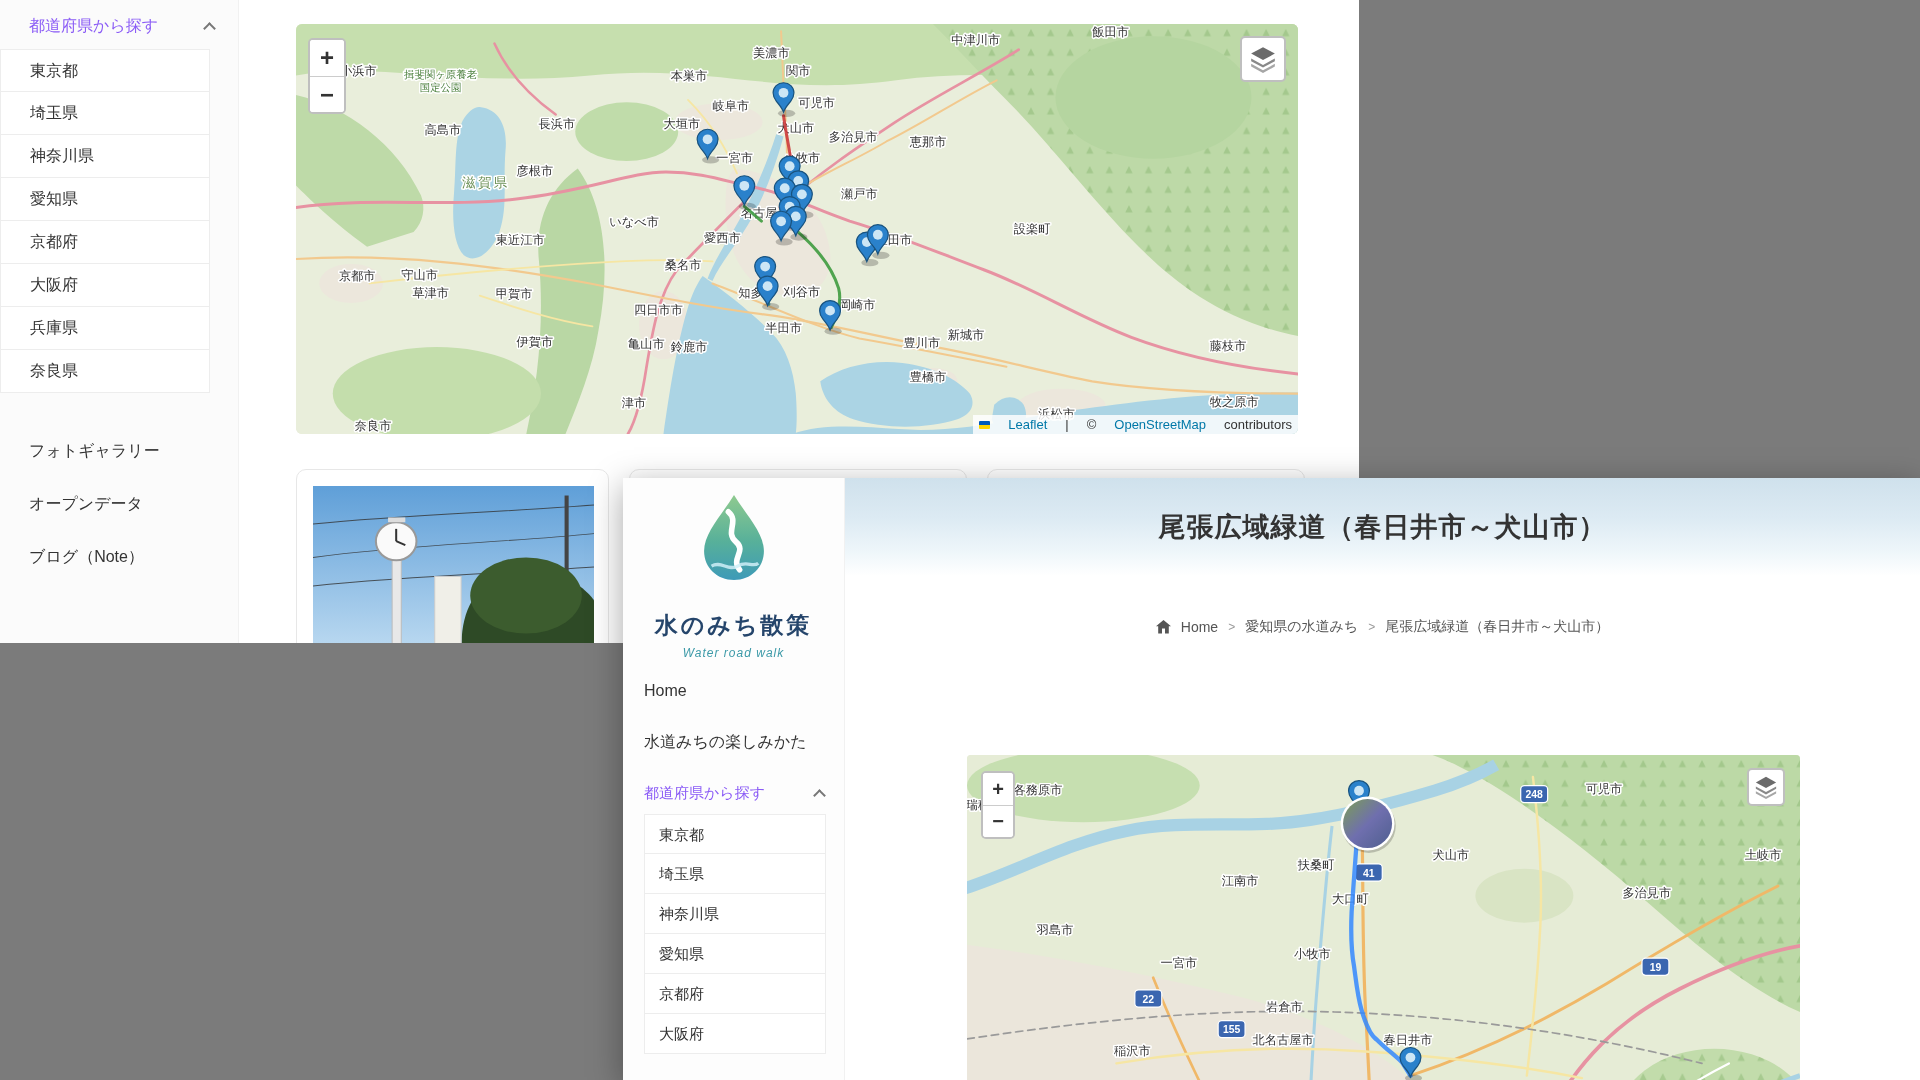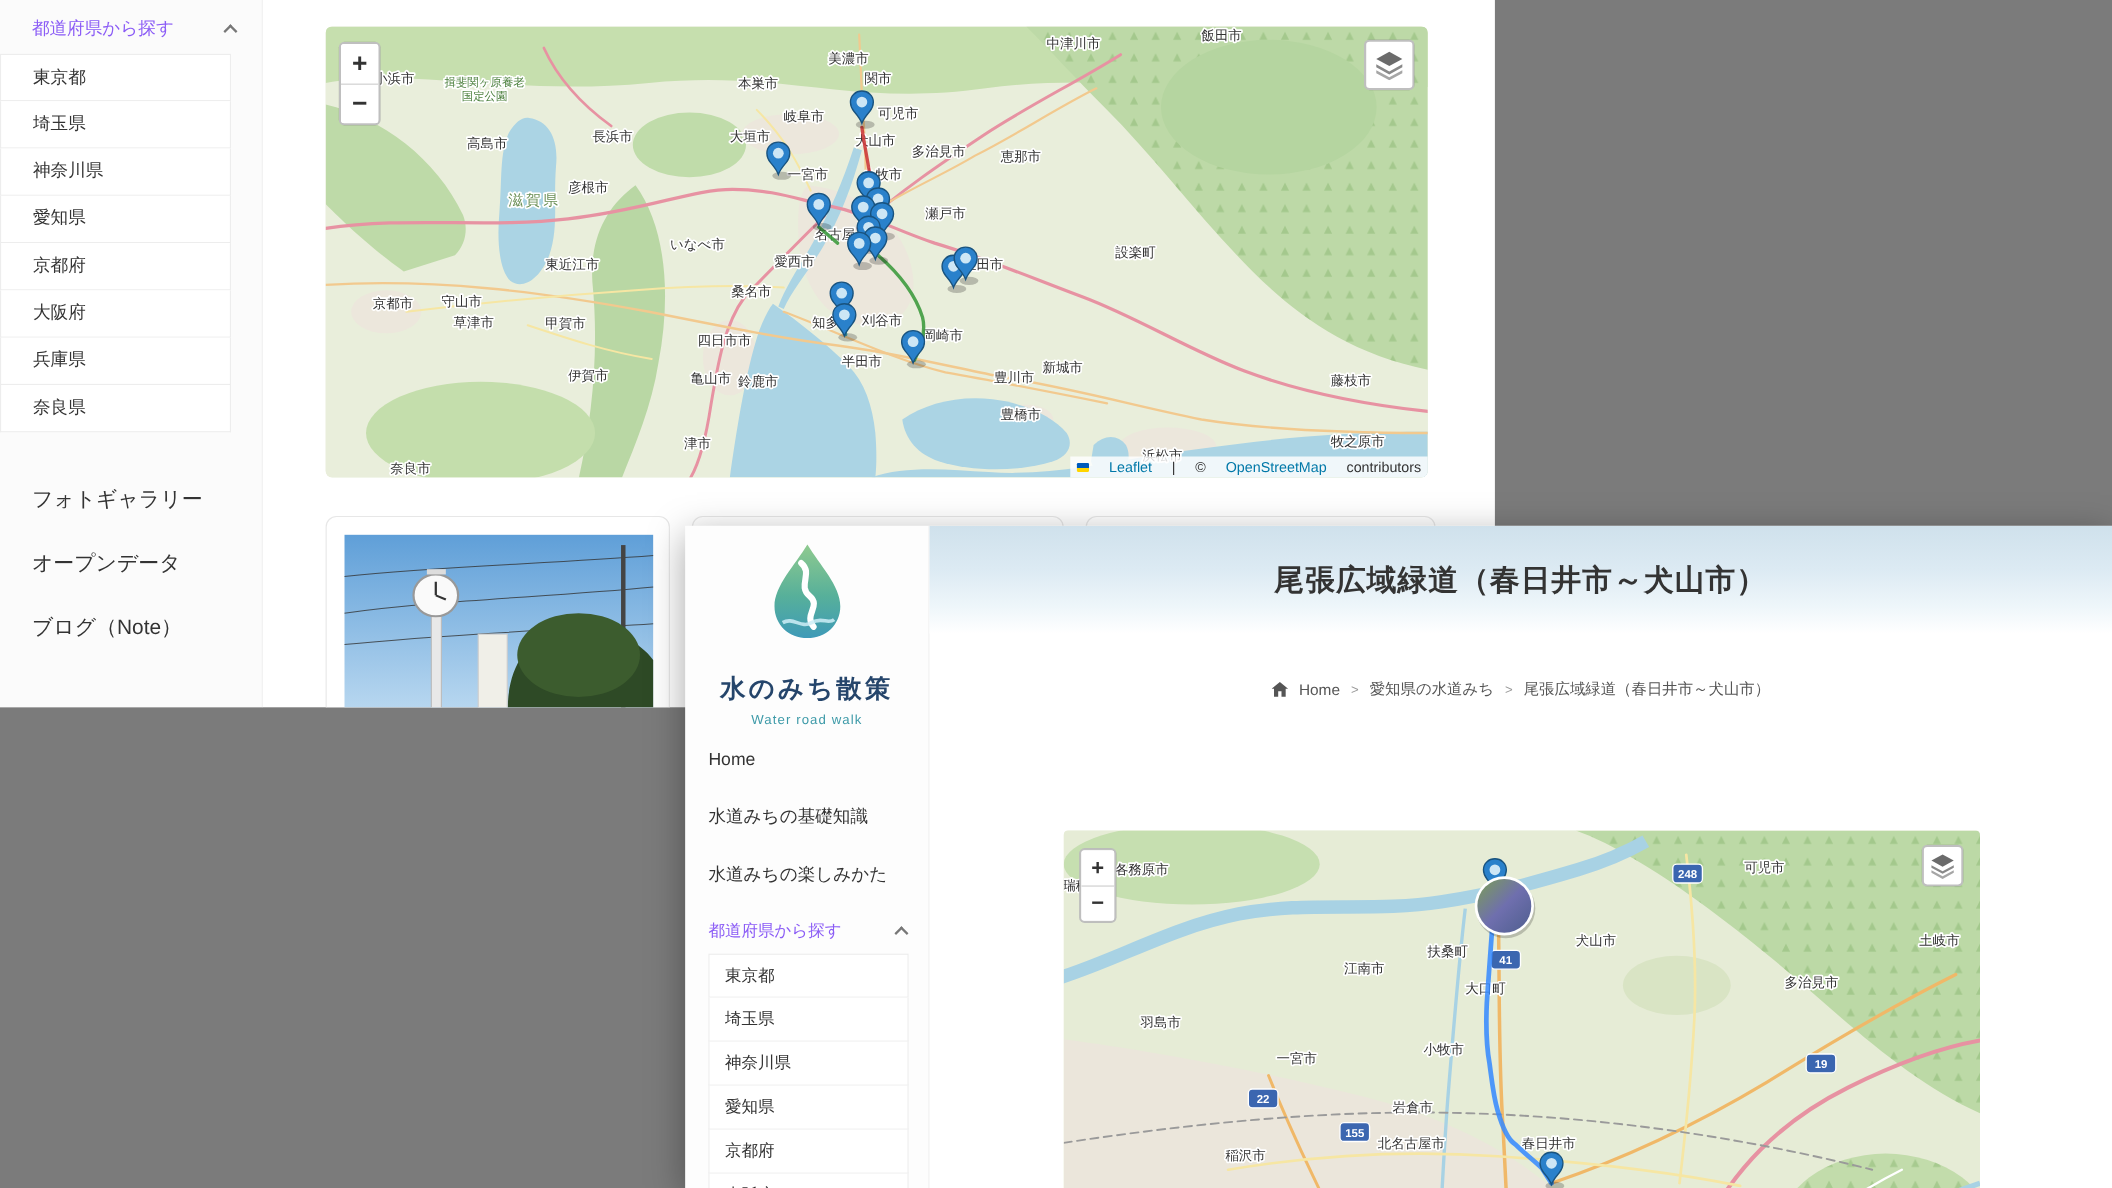--- a/index.html
+++ b/index.html
@@ -15,25 +15,25 @@
   #fg-sidebar{width:222px;background:#fdfdfd}
   .side-header{display:flex;align-items:center;justify-content:space-between;padding:16px 24px 12px 29px;font-size:16px;color:#8b5cf6}
   #fg-sidebar .side-header{padding:15px 20px 11px 21px;font-size:15px}
   .chev{width:9px;height:9px;border-left:2px solid #777;border-top:2px solid #777;transform:rotate(45deg);margin-top:4px}
   .pref-list{margin:0 28px 0 0}
   .pref-item{height:43px;line-height:42px;background:#fff;border:1px solid #ededed;border-top:none;padding-left:29px;font-size:16px;color:#333;cursor:pointer}
   .pref-list .pref-item:first-child{border-top:1px solid #ededed}
   .pref-list.small{margin:0 18px 0 21px}
   .pref-list.small .pref-item{height:40px;line-height:39px;padding-left:14px;font-size:15px}
   .side-links{margin-top:32px}
-  .side-link{padding:16px 0 16px 29px;font-size:19px;color:#333;cursor:pointer}
+  .side-link{padding:16px 0 16px 29px;font-size:16px;color:#333;cursor:pointer}
   .nav-item{padding:16px 14px 16px 21px;font-size:16px;color:#333;cursor:pointer}
   .logo{text-align:center;padding-top:12px;height:188px;cursor:pointer}
   .logo-title{font-size:23px;font-weight:bold;color:#25456b;letter-spacing:3px;margin-top:20px}
-  .logo-sub{font-size:12px;color:#3d9aa8;letter-spacing:1px;margin-top:5px;}
+  .logo-sub{font-size:12px;color:#3d9aa8;letter-spacing:1px;margin-top:5px;font-style:italic}
 
   
   .map-box{position:absolute;overflow:hidden;background:#e6ecd6}
   .map-box svg.tiles{display:block;width:100%;height:100%}
   #bg-map{left:296px;top:24px;width:1002px;height:410px;border-radius:6px}
   .card{position:absolute;top:469px;background:#fff;border:1px solid #e7e7e7;border-radius:10px;padding:16px;height:240px}
   #card1{left:296px;width:313px}
   #card2{left:629px;width:338px}
   #card3{left:987px;width:318px}
   #card1 svg{display:block;width:281px;height:200px}
@@ -339,21 +339,20 @@
       <svg width="86" height="96" viewBox="0 0 92 100">
         <path d="M46,4 C58,24 78,44 78,64 C78,82 64,95 46,95 C28,95 14,82 14,64 C14,44 34,24 46,4 Z" fill="url(#dropGrad)"></path>
         <path d="M40,22 C52,32 36,44 48,54 C60,64 42,72 52,84" stroke="#fff" stroke-width="6" fill="none" stroke-linecap="round"></path>
         <path d="M22,80 C32,74 40,86 50,80 C60,74 66,82 72,77" stroke="#cfeef7" stroke-width="3.5" fill="none" opacity=".85"></path>
       </svg>
       <div class="logo-title">水のみち散策</div>
       <div class="logo-sub">Water road walk</div>
     </div>
     <nav id="fg-nav">
         <div class="nav-item">Home</div>
-        <div class="nav-item">水道みちの基礎知識</div>
         <div class="nav-item">水道みちの楽しみかた</div>
       </nav>
     <div class="side-header">
       <span>都道府県から探す</span>
       <span class="chev"></span>
     </div>
     <div id="fg-pref-list" class="pref-list small">
         <div class="pref-item">東京都</div>
         <div class="pref-item">埼玉県</div>
         <div class="pref-item">神奈川県</div>

